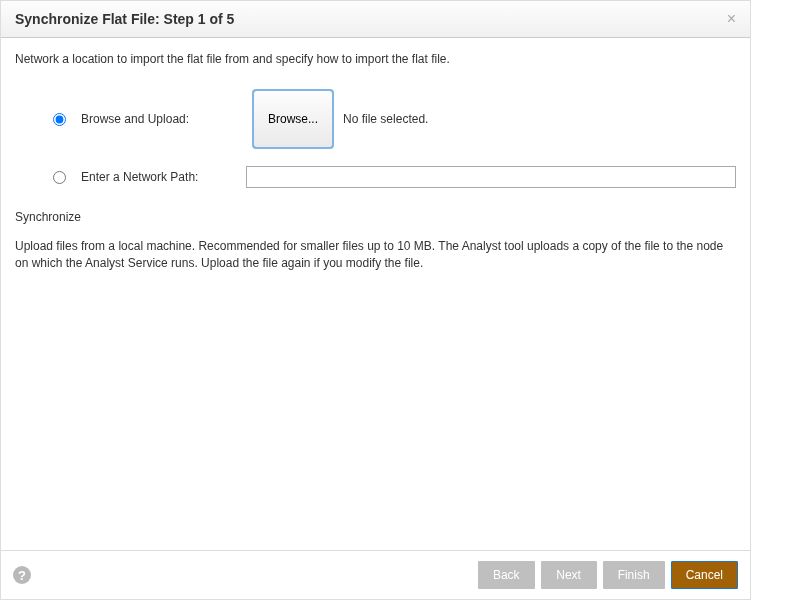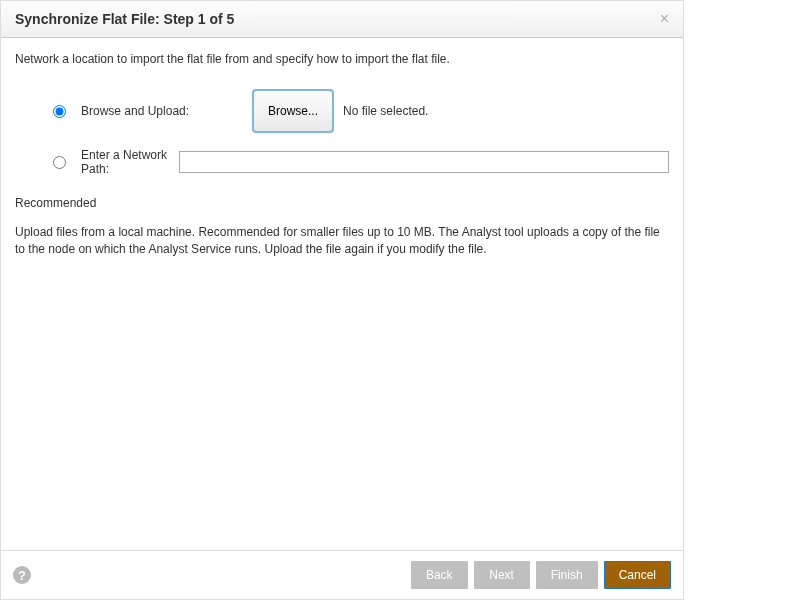--- a/index.html
+++ b/index.html
@@ -1,29 +1,29 @@
 <!DOCTYPE html>
 <html><head>
 <meta charset="utf-8">
 <style>
   * { box-sizing: border-box; margin: 0; padding: 0; }
   html, body { width: 796px; height: 600px; font-family: Arial, Helvetica, sans-serif; font-size: 12px; color: #333; background: #fff; }
-  .dialog { width: 684px; height: 600px; display: flex; flex-direction: column; border: 1px solid #ddd; }
+  .dialog { width: 751px; height: 600px; display: flex; flex-direction: column; border: 1px solid #ddd; }
   .header { background: linear-gradient(#fdfdfd, #f0f0f0); border-bottom: 1px solid #ccc; padding: 10px 14px; display: flex; align-items: center; justify-content: space-between; }
   .header-title { font-weight: bold; font-size: 14px; color: #333; }
   .close-x { color: #aaa; font-size: 16px; cursor: pointer; line-height: 1; }
   .content { flex: 1; padding: 14px 14px 0 14px; overflow: auto; }
   .instruction { margin-bottom: 24px; color: #333; }
   .options { margin-left: 38px; }
   .option-row { display: flex; align-items: center; min-height: 26px; margin-bottom: 16px; }
   .radio-cell { width: 200px; display: flex; align-items: center; gap: 15px; }
   .radio-cell input[type=radio] { margin: 0; }
   .field-cell { flex: 1; display: flex; align-items: center; gap: 10px; }
   .browse-btn {
-    font-size: 12px; padding: 13px 14px; border: 1px solid #8fa8c9;
+    font-size: 12px; padding: 21px 14px; border: 1px solid #8fa8c9;
     background: linear-gradient(#fdfdfd, #eaeaea);
     border-radius: 3px; cursor: pointer;
     outline: 2px solid #80b6e6; outline-offset: -1px;
   }
   .file-status { color: #333; }
   .net-input { width: 490px; height: 22px; border: 1px solid #aaa; padding: 2px 4px; font-size: 12px; }
   .desc-label { margin-top: 20px; margin-bottom: 14px; color: #333; }
   .desc-text { line-height: 1.45; color: #333; }
   .footer { border-top: 1px solid #ddd; background: #fff; padding: 10px 12px; display: flex; align-items: center; justify-content: space-between; }
   .help-icon {
@@ -71,21 +71,21 @@
           <span>Enter a Network Path:</span>
         </div>
         <div class="field-cell">
           <input type="text" class="net-input" value="" style="">
         </div>
       </div>
 
 
     </div>
 
-    <div class="desc-label">Recommended</div>
+    <div class="desc-label">Synchronize</div>
     <div class="desc-text">Upload files from a local machine. Recommended for smaller files up to 10 MB. The Analyst tool uploads a copy of the file to the node on which the Analyst Service runs. Upload the file again if you modify the file.</div>
   </div>
 
   <div class="footer">
     <div class="help-icon">?</div>
     <div class="footer-buttons">
       <button class="btn btn-disabled">Back</button>
       <button class="btn btn-disabled">Next</button>
       <button class="btn btn-disabled">Finish</button>
       <button class="btn btn-primary">Cancel</button>

